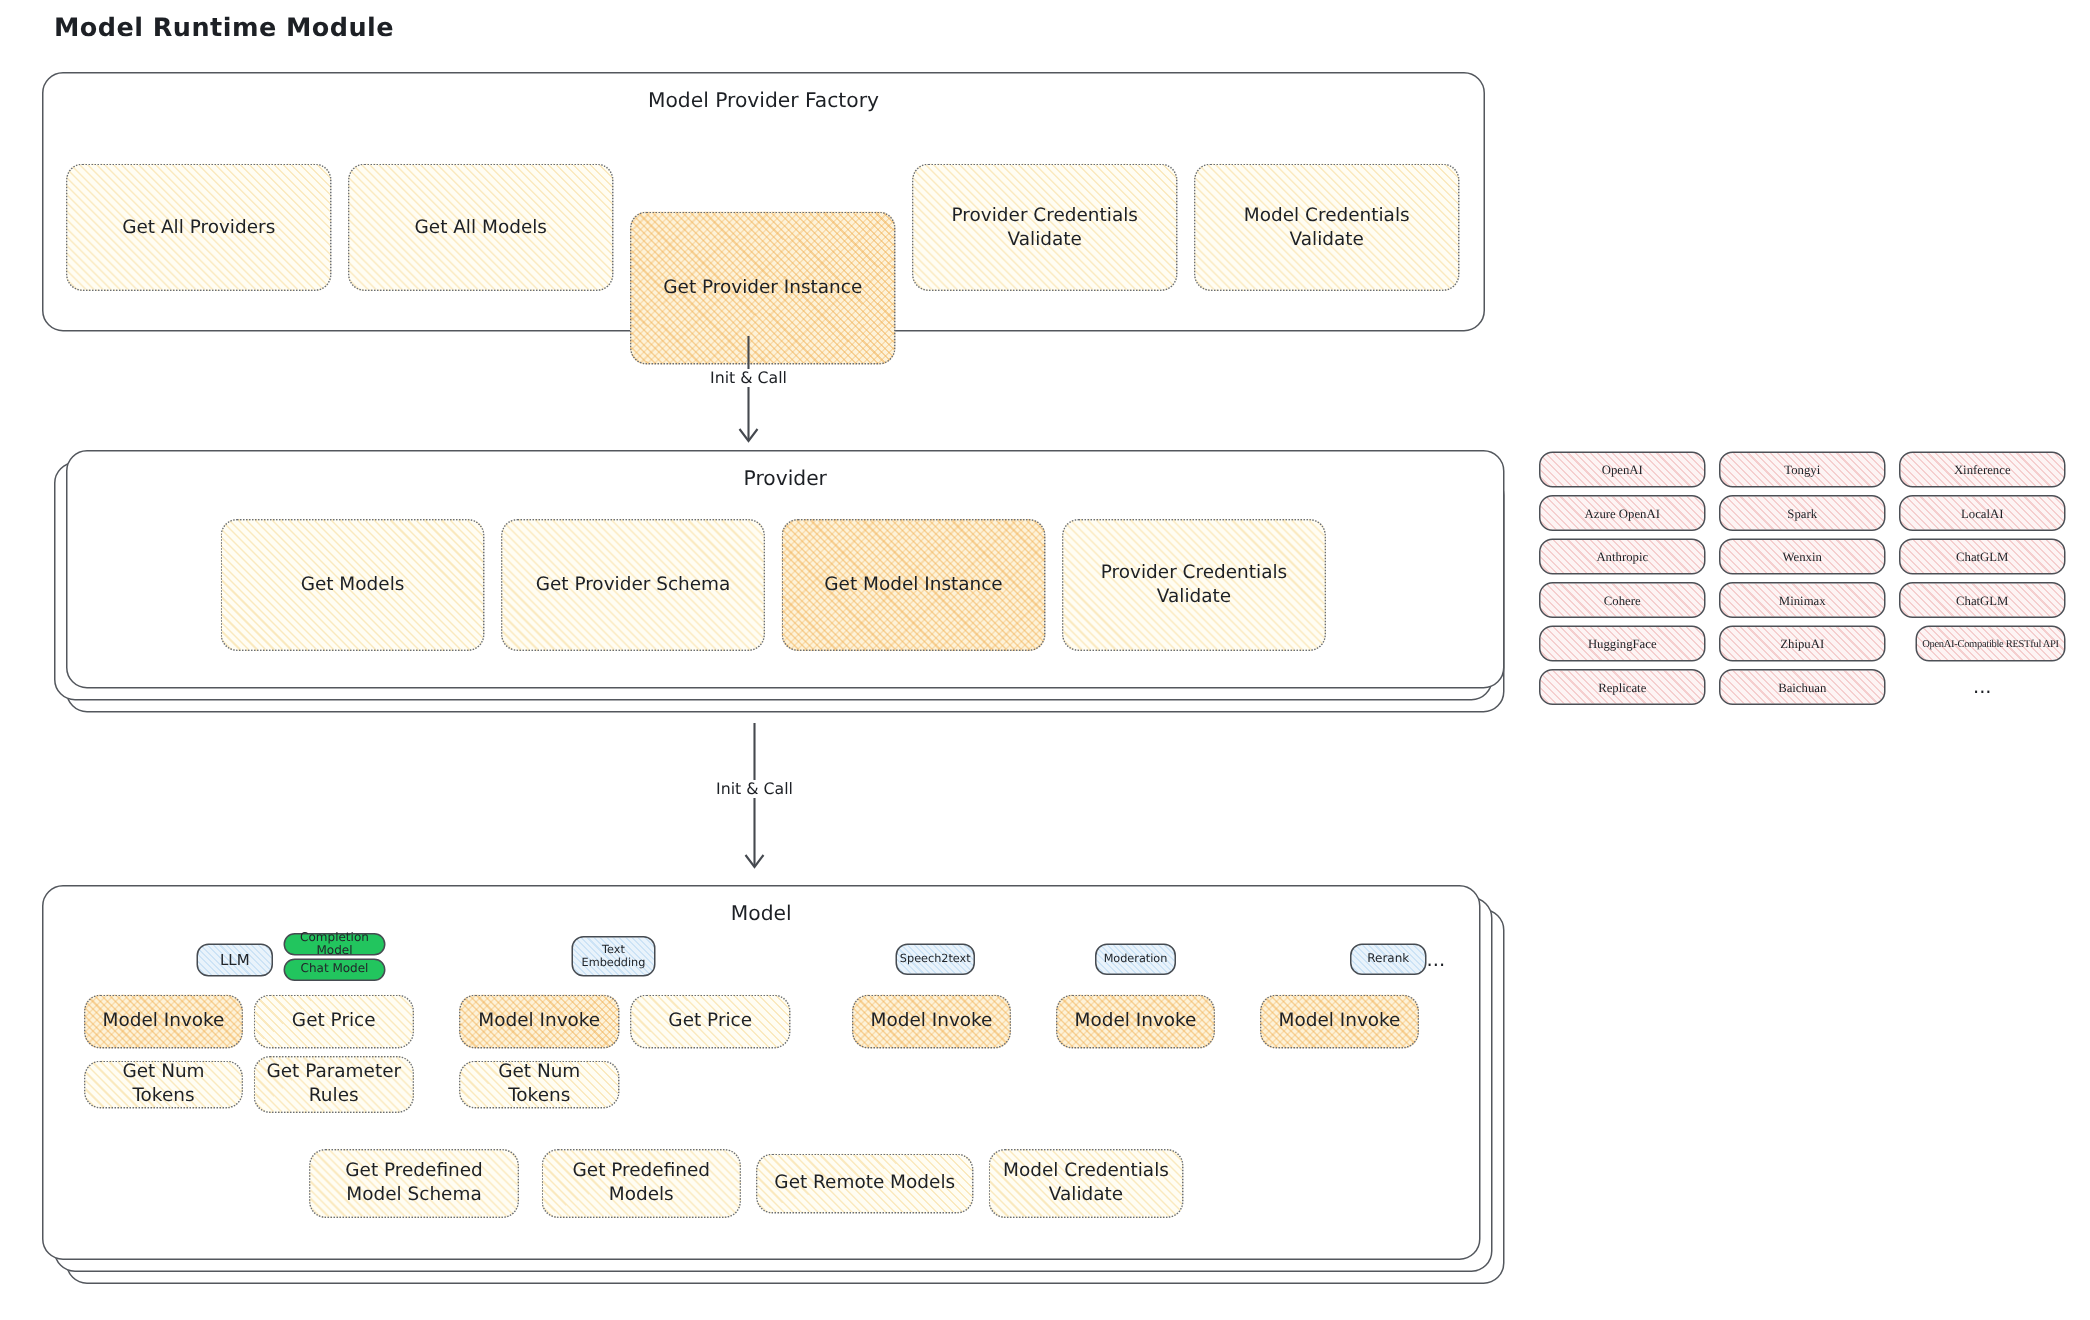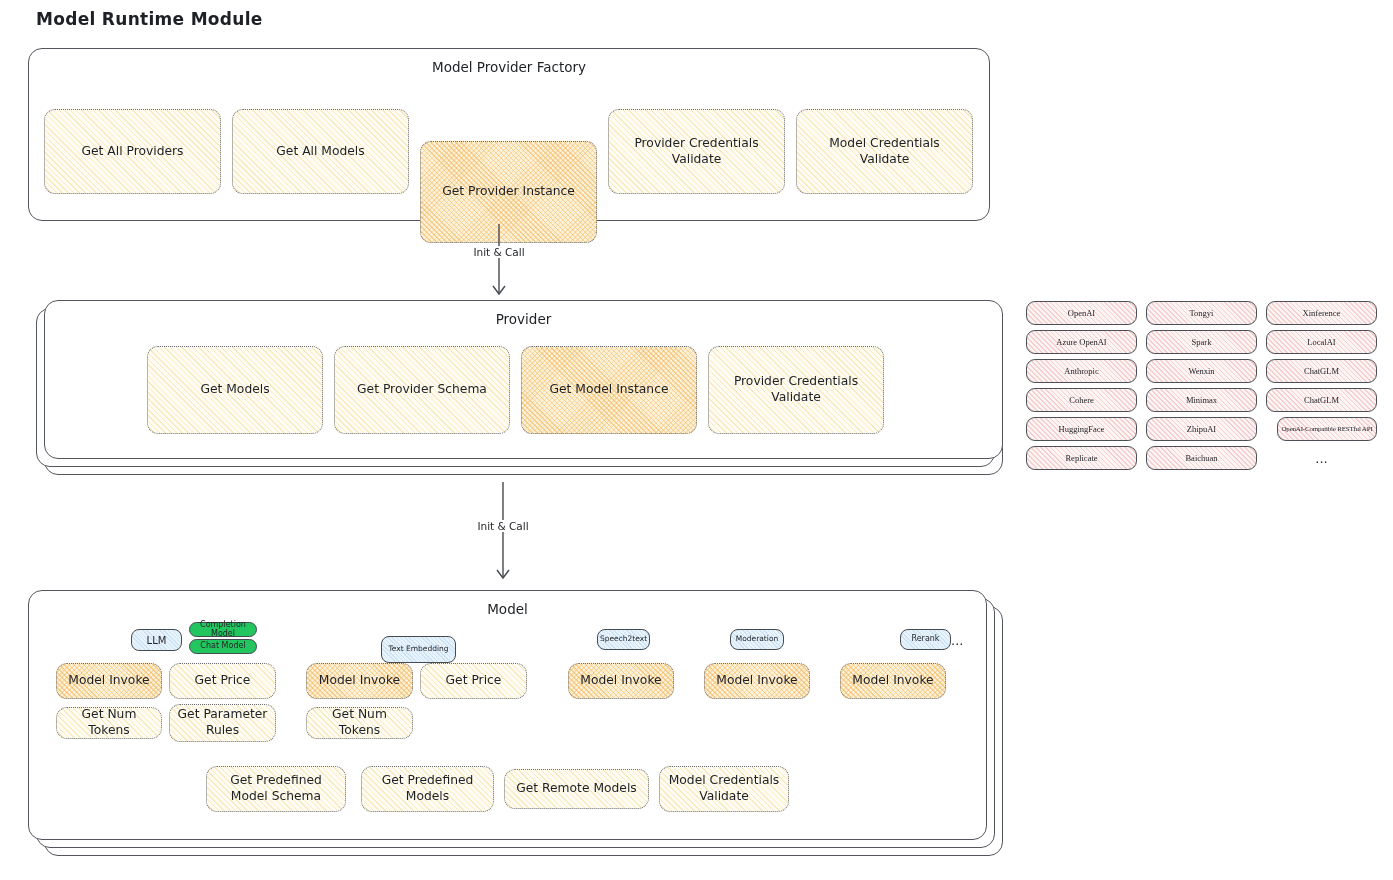--- a/index.html
+++ b/index.html
@@ -140,21 +140,21 @@
 </div>
 
 <div class="layer" style="left:44px;top:606px;width:957px;height:248px;"></div>
 <div class="layer" style="left:36px;top:598px;width:957px;height:248px;"></div>
 <div class="panel" style="left:28px;top:590px;width:957px;height:248px;">
   <div class="panel-label">Model</div>
 
   <div class="tag tag-blue" style="left:102px;top:38px;width:51px;height:22px;font-size:10px;">LLM</div>
   <div class="tag tag-white" style="left:160px;top:31px;width:68px;height:15px;font-size:8px;">Completion Model</div>
   <div class="tag tag-white" style="left:160px;top:48px;width:68px;height:15px;font-size:8px;">Chat Model</div>
-  <div class="tag tag-blue" style="left:352px;top:45px;width:75px;height:27px;font-size:7.5px;text-align:right;">Text Embedding</div>
+  <div class="tag tag-blue" style="left:352px;top:33px;width:56px;height:27px;font-size:7.5px;">Text Embedding</div>
   <div class="tag tag-blue" style="left:568px;top:38px;width:53px;height:21px;font-size:7.5px;">Speech2text</div>
   <div class="tag tag-blue" style="left:701px;top:38px;width:54px;height:21px;font-size:7.5px;">Moderation</div>
   <div class="tag tag-blue" style="left:833px;top:38px;width:51px;height:21px;font-size:8px;margin-left:38px;">Rerank</div>
   <div class="tags-more" style="left:922px;top:42px;">...</div>
 
   <div class="box orange" style="left:27px;top:72px;width:106px;height:36px;">Model Invoke</div>
   <div class="box yellow" style="left:140px;top:72px;width:107px;height:36px;">Get Price</div>
   <div class="box orange" style="left:277px;top:72px;width:107px;height:36px;">Model Invoke</div>
   <div class="box yellow" style="left:391px;top:72px;width:107px;height:36px;">Get Price</div>
   <div class="box orange" style="left:539px;top:72px;width:106px;height:36px;">Model Invoke</div>

